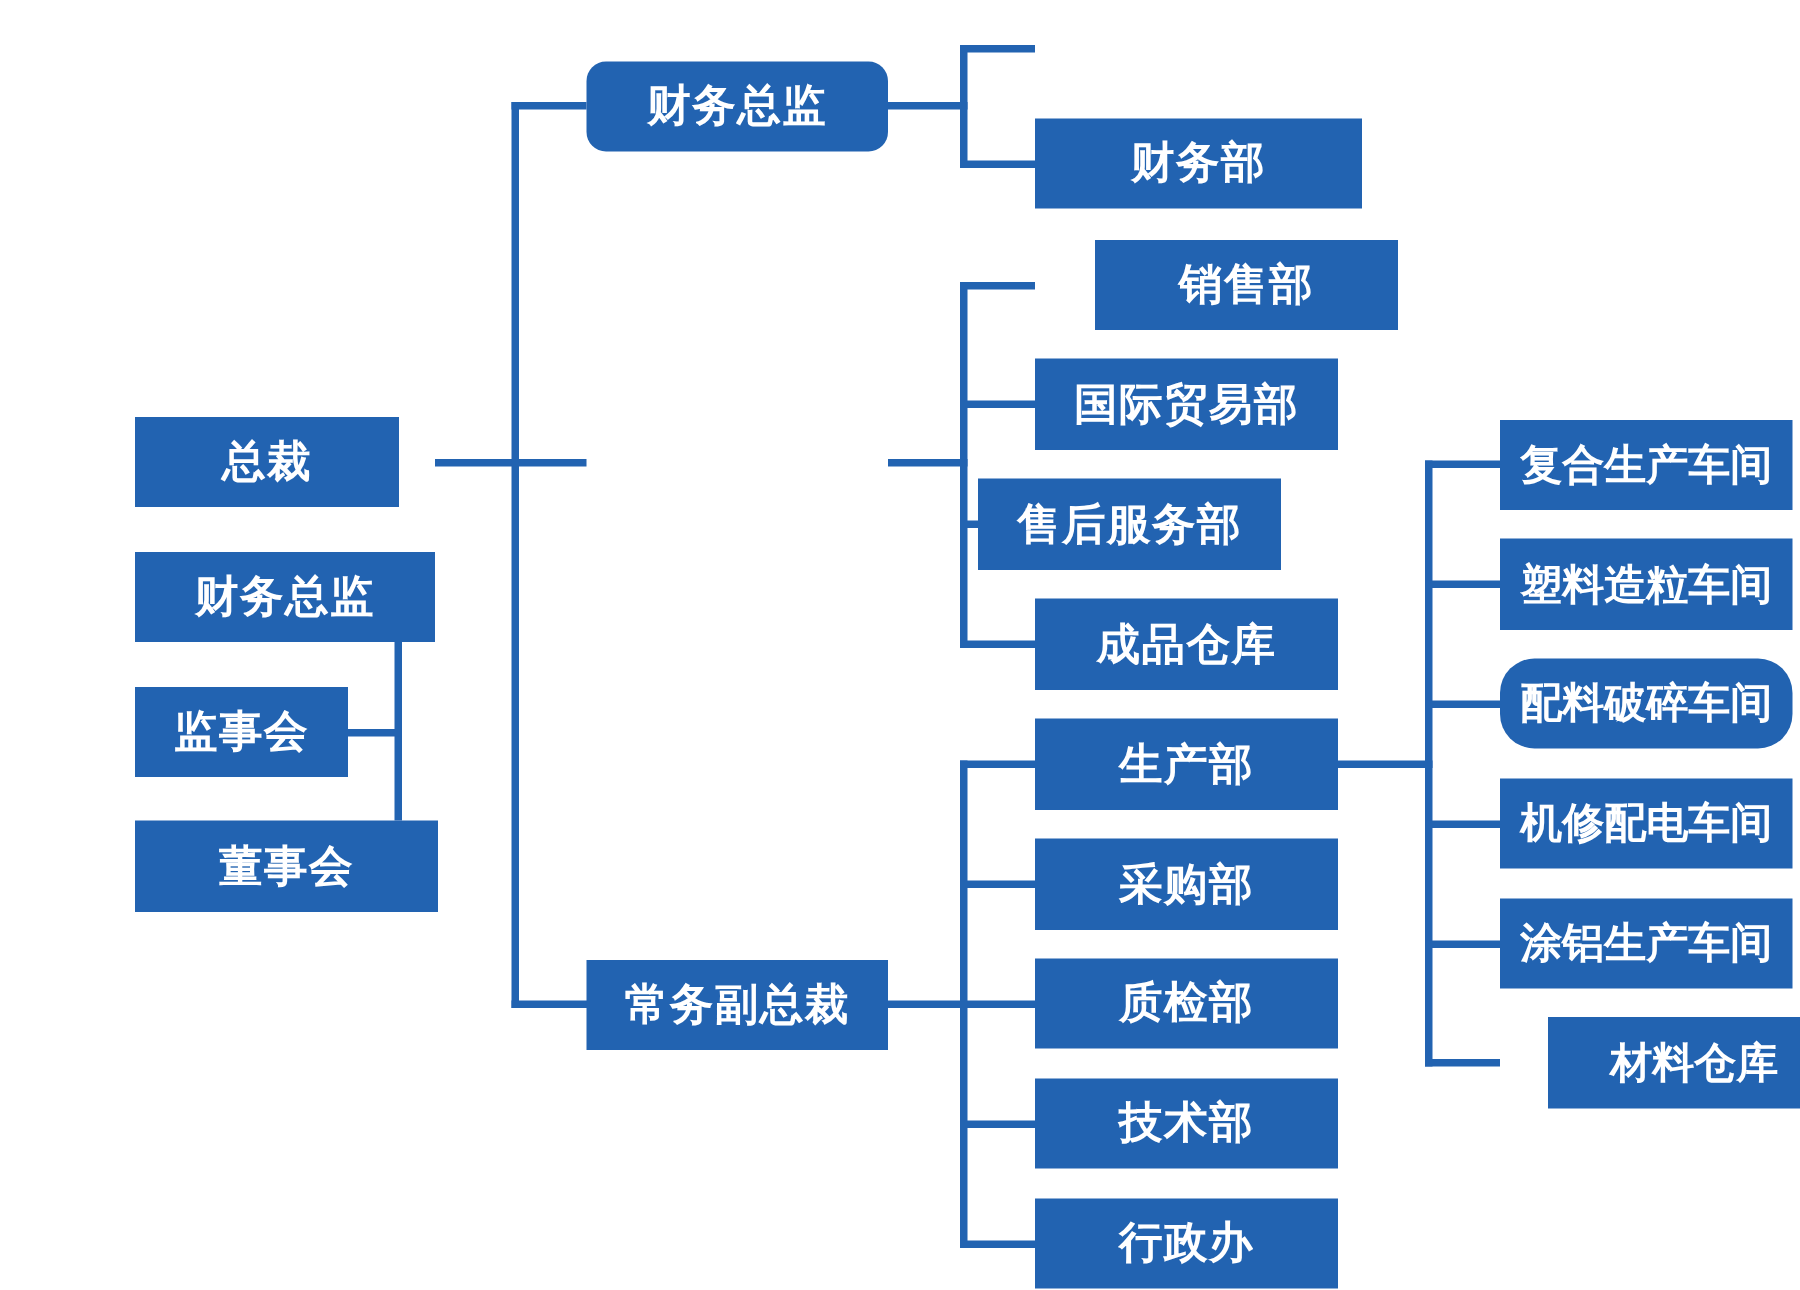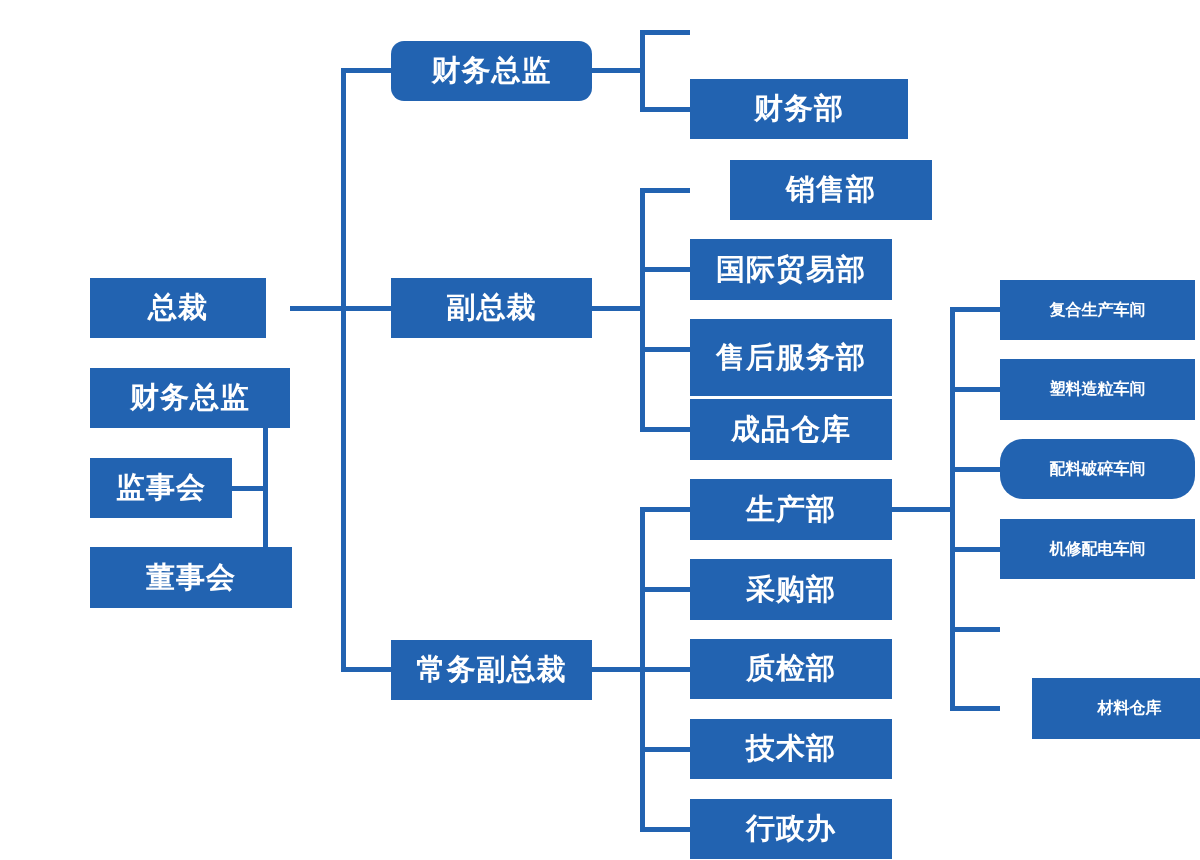--- a/index.html
+++ b/index.html
@@ -22,21 +22,21 @@
     align-items: center;
     justify-content: center;
     font-size: 29px;
     font-weight: bold;
     letter-spacing: 1px;
     white-space: nowrap;
     box-sizing: border-box;
     cursor: default;
     user-select: none;
   }
-  .node.sm { font-size: 16px; letter-spacing: 0; }
+  .node.sm { font-size: 28px; letter-spacing: 0; }
   .line {
     position: absolute;
     background: var(--line-color, #2263b1);
   }
 </style>
 </head>
 <body>
 
 <div class="canvas">
 
@@ -75,33 +75,33 @@
   <div class="line" style="left:950px; top:547px; width:50px; height:5px;"></div>
   <div class="line" style="left:950px; top:627px; width:50px; height:5px;"></div>
   <div class="line" style="left:950px; top:706px; width:50px; height:5px;"></div>
 
   <div class="node" style="left:90px;  top:278px; width:176px; height:60px;">总裁</div>
   <div class="node" style="left:90px;  top:368px; width:200px; height:60px;">财务总监</div>
   <div class="node" style="left:90px;  top:458px; width:142px; height:60px;">监事会</div>
   <div class="node" style="left:90px;  top:547px; width:202px; height:61px;">董事会</div>
 
   <div class="node" style="left:391px; top:41px;  width:201px; height:60px;border-radius:13px;">财务总监</div>
-  <div class="node" style="left:391px; top:278px; width:201px; height:60px;">副总裁</div>
   <div class="node" style="left:391px; top:640px; width:201px; height:60px;">常务副总裁</div>
 
   <div class="node" style="left:690px; top:79px;  width:218px; height:60px;">财务部</div>
   <div class="node" style="left:690px; top:160px; width:202px; height:60px;margin-left:40px;">销售部</div>
   <div class="node" style="left:690px; top:239px; width:202px; height:61px;">国际贸易部</div>
-  <div class="node" style="left:690px; top:319px; width:202px; height:77px;">售后服务部</div>
+  <div class="node" style="left:652px; top:319px; width:202px; height:61px;">售后服务部</div>
   <div class="node" style="left:690px; top:399px; width:202px; height:61px;">成品仓库</div>
   <div class="node" style="left:690px; top:479px; width:202px; height:61px;">生产部</div>
   <div class="node" style="left:690px; top:559px; width:202px; height:61px;">采购部</div>
   <div class="node" style="left:690px; top:639px; width:202px; height:60px;">质检部</div>
   <div class="node" style="left:690px; top:719px; width:202px; height:60px;">技术部</div>
   <div class="node" style="left:690px; top:799px; width:202px; height:60px;">行政办</div>
 
   <div class="node sm" style="left:1000px; top:280px; width:195px; height:60px;">复合生产车间</div>
   <div class="node sm" style="left:1000px; top:359px; width:195px; height:61px;">塑料造粒车间</div>
   <div class="node sm" style="left:1000px; top:439px; width:195px; height:60px;border-radius:23px;">配料破碎车间</div>
   <div class="node sm" style="left:1000px; top:519px; width:195px; height:60px;">机修配电车间</div>
+  <div class="node sm" style="left:1000px; top:599px; width:195px; height:60px;">涂铝生产车间</div>
   <div class="node sm" style="left:1000px; top:678px; width:195px; height:61px;margin-left:32px;">材料仓库</div>
 
 </div>
 
 </body></html>

